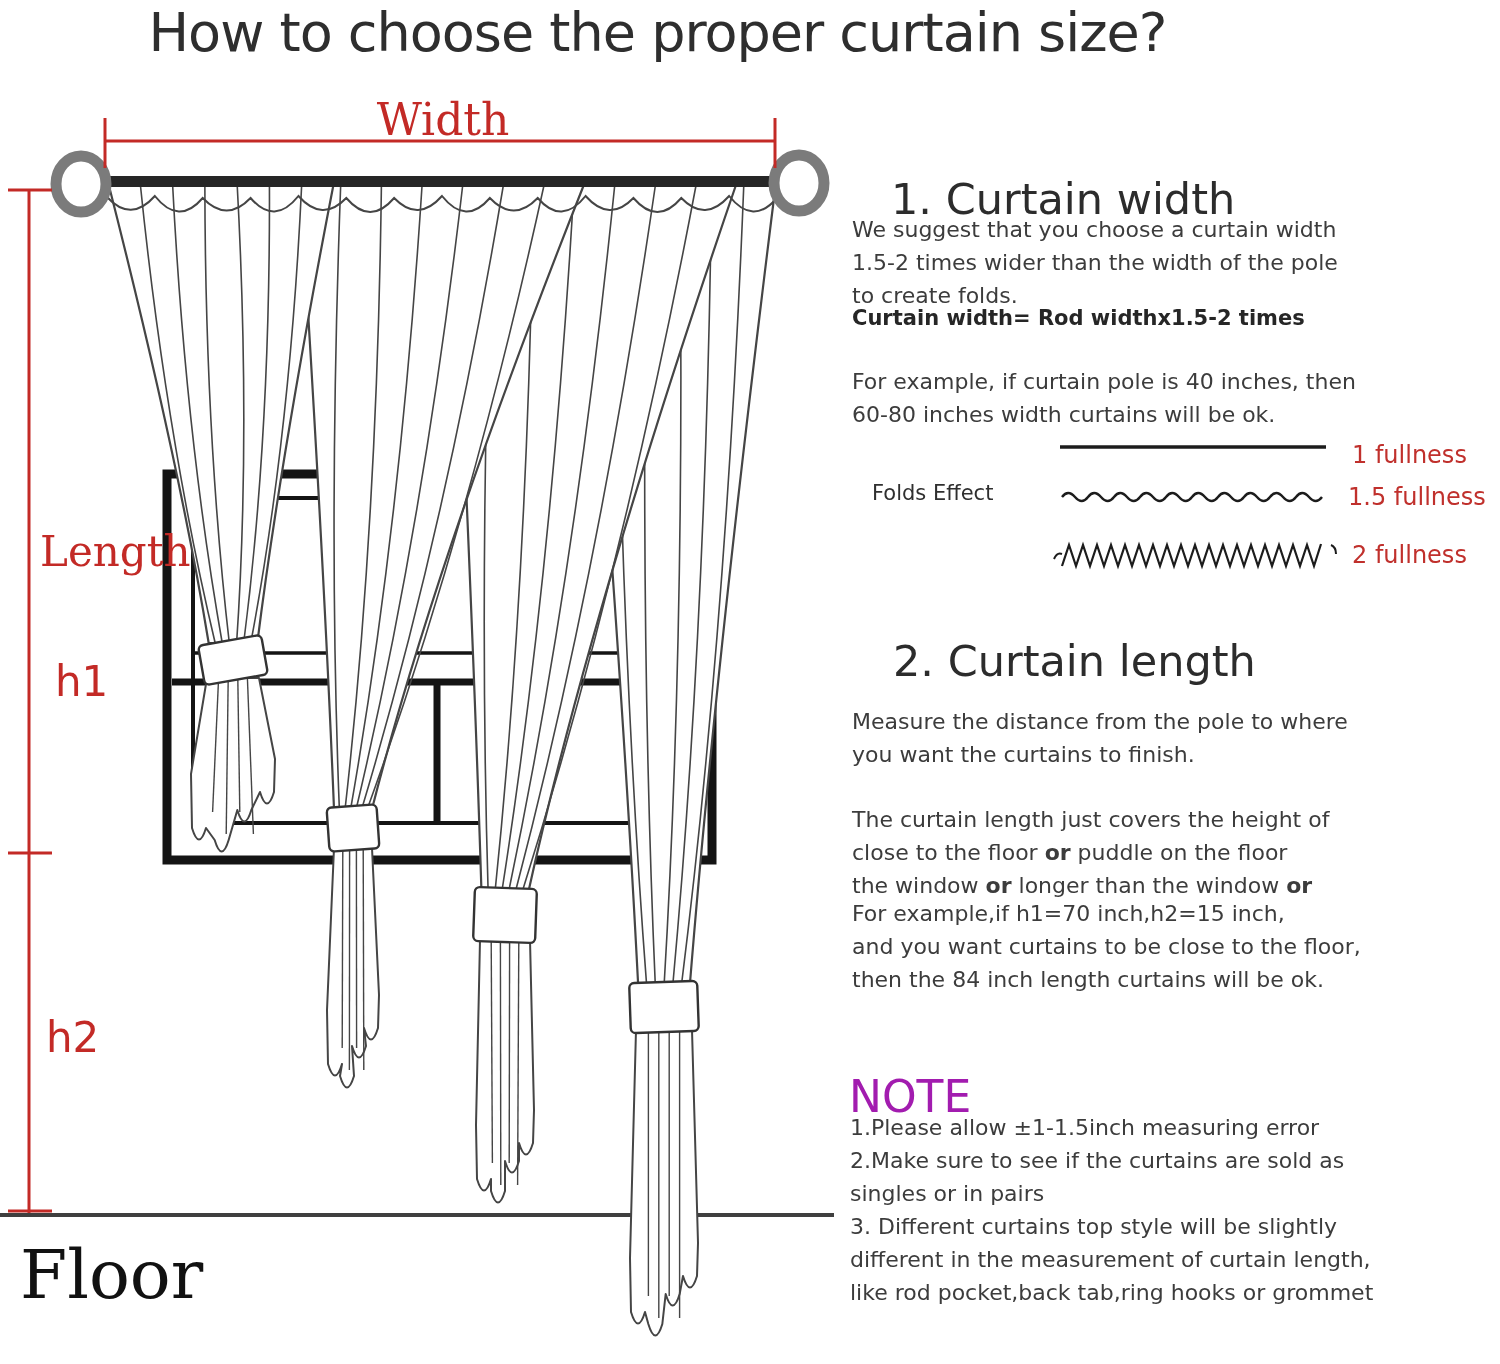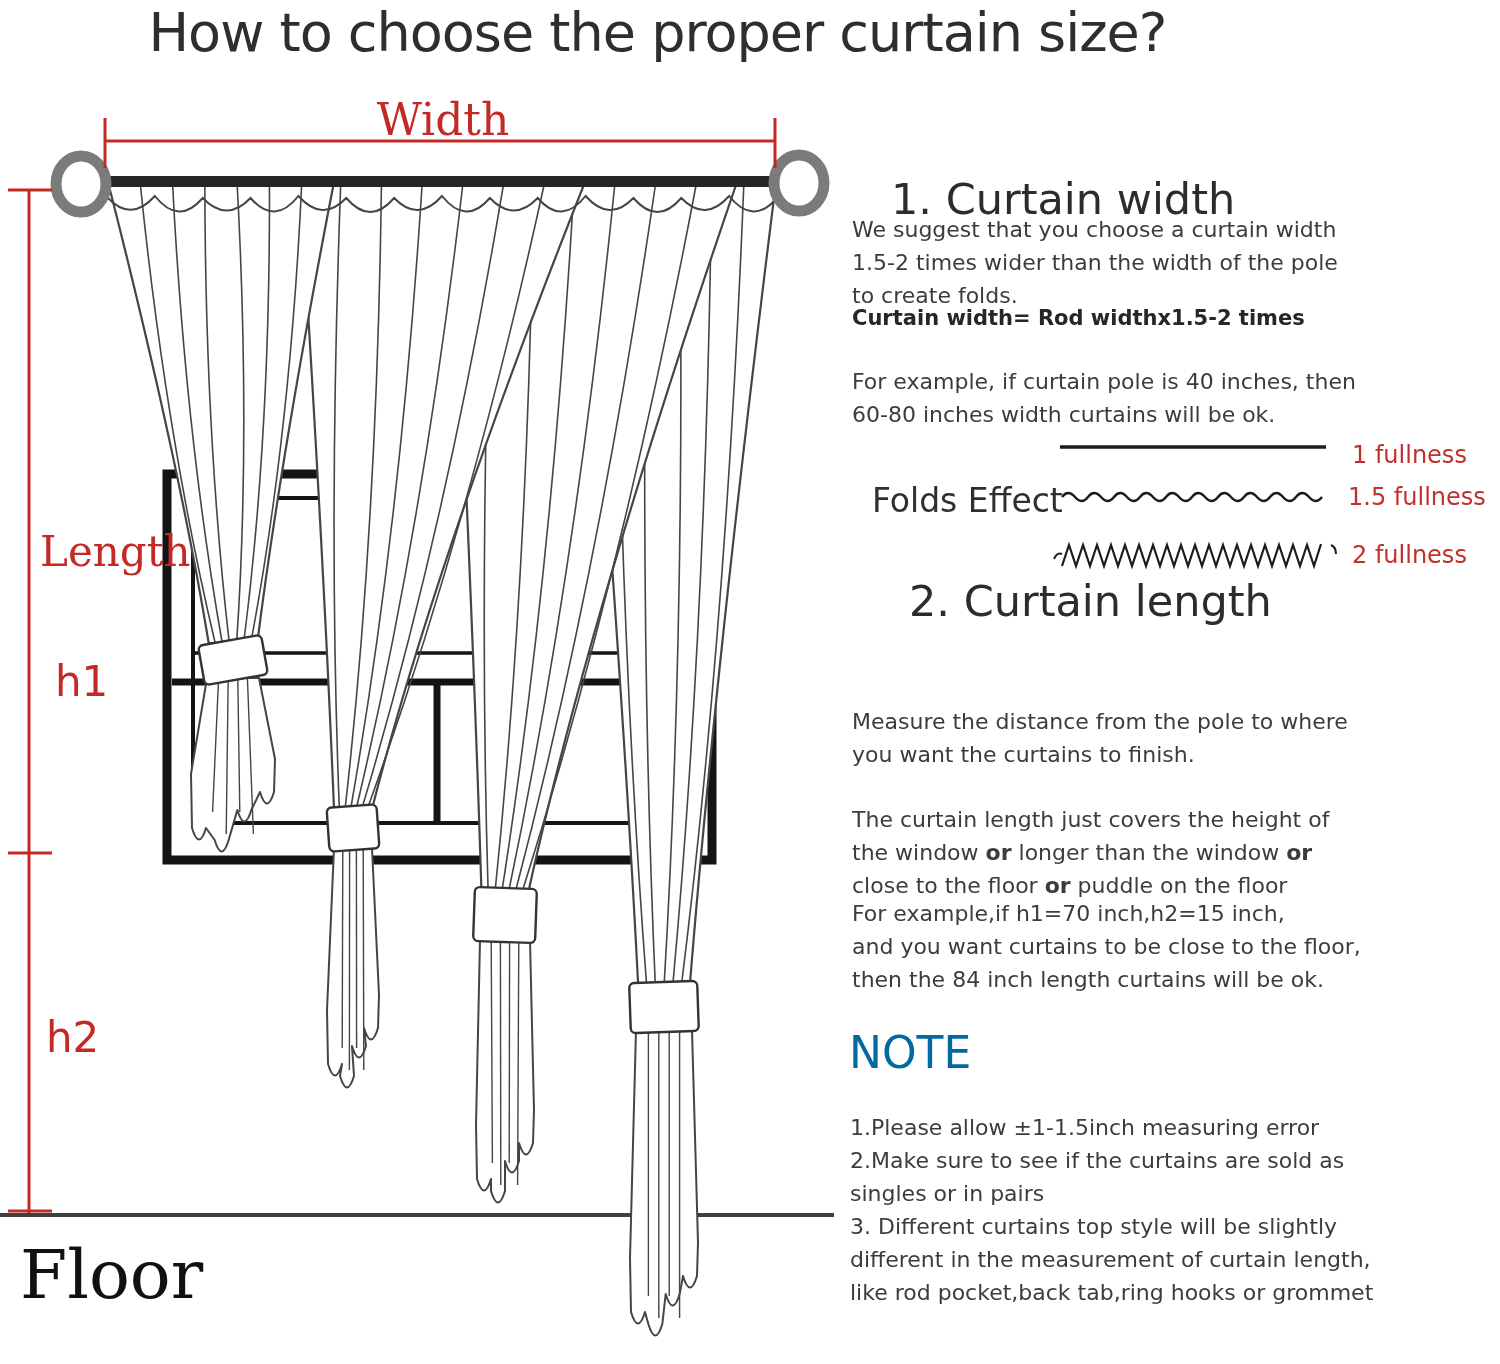--- a/index.html
+++ b/index.html
@@ -10,22 +10,22 @@
   }
   .abs{position:absolute;}
   .title{
     left:0;top:2px;width:1315px;text-align:center;
     font-size:54px;line-height:62px;color:#2e2e2e;letter-spacing:-1px;
   }
   .sec-heading{font-size:43px;color:#2c2c2c;line-height:50px;white-space:nowrap;}
   .body-lines{font-size:22px;line-height:33px;color:#3c3c3c;white-space:nowrap;margin-top:17px;}
   .formula{font-size:21px;font-weight:bold;color:#262626;white-space:nowrap;}
   .fullness-label{font-size:24px;color:#c0302c;white-space:nowrap;}
-  .folds-effect-label{font-size:33px;color:#2f2f2f;white-space:nowrap;}
-  .note-heading{font-size:44px;color:#0369a1;line-height:50px;}
+  .folds-effect-label{font-size:21px;color:#2f2f2f;white-space:nowrap;}
+  .note-heading{font-size:44px;color:#a21caf;line-height:50px;margin-top:44px;}
   svg text{user-select:none;}
 </style>
 </head>
 <body>
 
 <div class="abs title">How to choose the proper curtain size?</div>
 
 <svg class="abs" style="left:0;top:0;" width="860" height="1364" viewBox="0 0 860 1364">
 
   <line x1="0" y1="1215" x2="834" y2="1215" stroke="#3f3f3f" stroke-width="4"></line>
@@ -160,31 +160,31 @@
 </svg>
 <div class="abs fullness-label" style="left:1348px;top:483px;">1.5 fullness</div>
 
 <svg class="abs" style="left:1050px;top:537px;" width="292" height="38" viewBox="0 0 292 38">
   <path d="M4 22 q3 -7 8 -5" fill="none" stroke="#1c1c1c" stroke-width="2"></path>
   <path d="M12 29 l7 -21 l7 21 l7 -21 l7 21 l7 -21 l7 21 l7 -21 l7 21 l7 -21 l7 21 l7 -21 l7 21 l7 -21 l7 21 l7 -21 l7 21 l7 -21 l7 21 l7 -21 l7 21 l7 -21 l7 21 l7 -21 l7 21 l7 -21 l7 21 l7 -21 l7 21 l7 -21 l7 21 l7 -21 l7 21 l7 -21 l7 21 l7 -21 l7 21 l7 -22" fill="none" stroke="#1c1c1c" stroke-width="2.2"></path>
   <path d="M281 8 q5 2 5 9" fill="none" stroke="#1c1c1c" stroke-width="2"></path>
 </svg>
 <div class="abs fullness-label" style="left:1352px;top:541px;">2 fullness</div>
 
-<div class="abs sec-heading" style="left:893px;top:576px;margin-left:16px;">2. Curtain length</div>
+<div class="abs sec-heading" style="left:893px;top:636px;">2. Curtain length</div>
 
 <div class="abs body-lines" style="left:852px;top:688px;">
     <div>Measure the distance from the pole to where</div>
     <div>you want the curtains to finish.</div>
   </div>
 
 <div class="abs body-lines" style="left:852px;top:786px;">
     <div>The curtain length just covers the height of</div>
+    <div>close to the floor <span style="font-weight: bold;">or</span> puddle on the floor</div>
     <div>the window <span style="font-weight: bold;">or</span> longer than the window <span style="font-weight: bold;">or</span></div>
-    <div>close to the floor <span style="font-weight: bold;">or</span> puddle on the floor</div>
   </div>
 
 <div class="abs body-lines" style="left:852px;top:880px;">
     <div>For example,if h1=70 inch,h2=15 inch,</div>
     <div>and you want curtains to be close to the floor,</div>
     <div>then the 84 inch length curtains will be ok.</div>
   </div>
 
 <div class="abs note-heading" style="left:849px;top:1028px;">NOTE</div>
 

